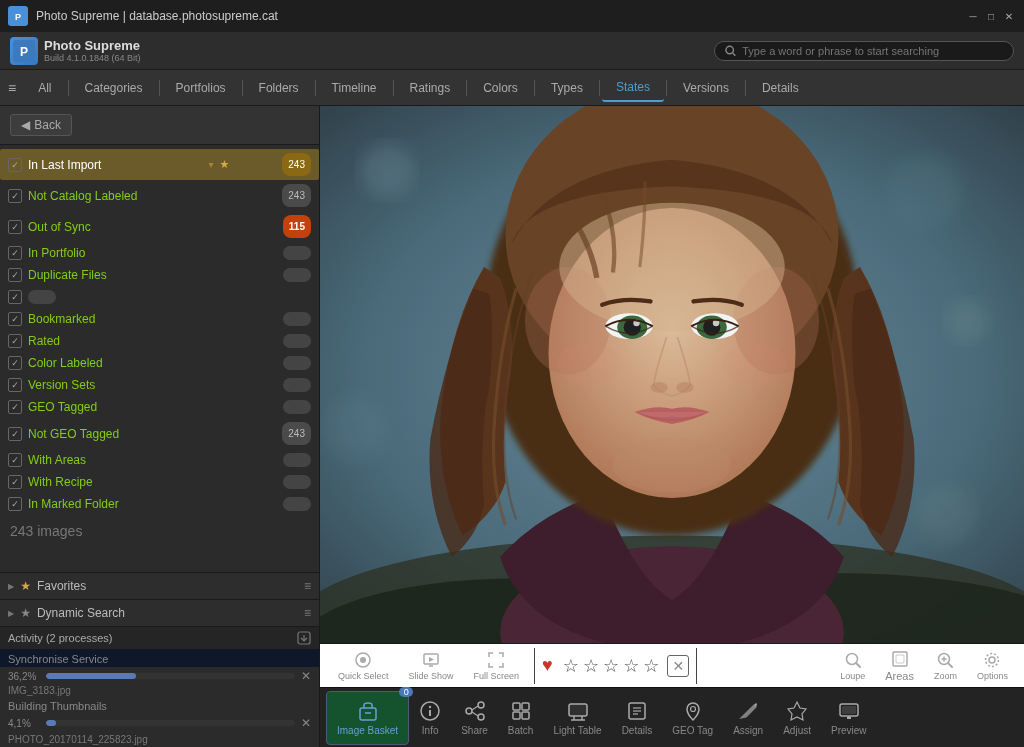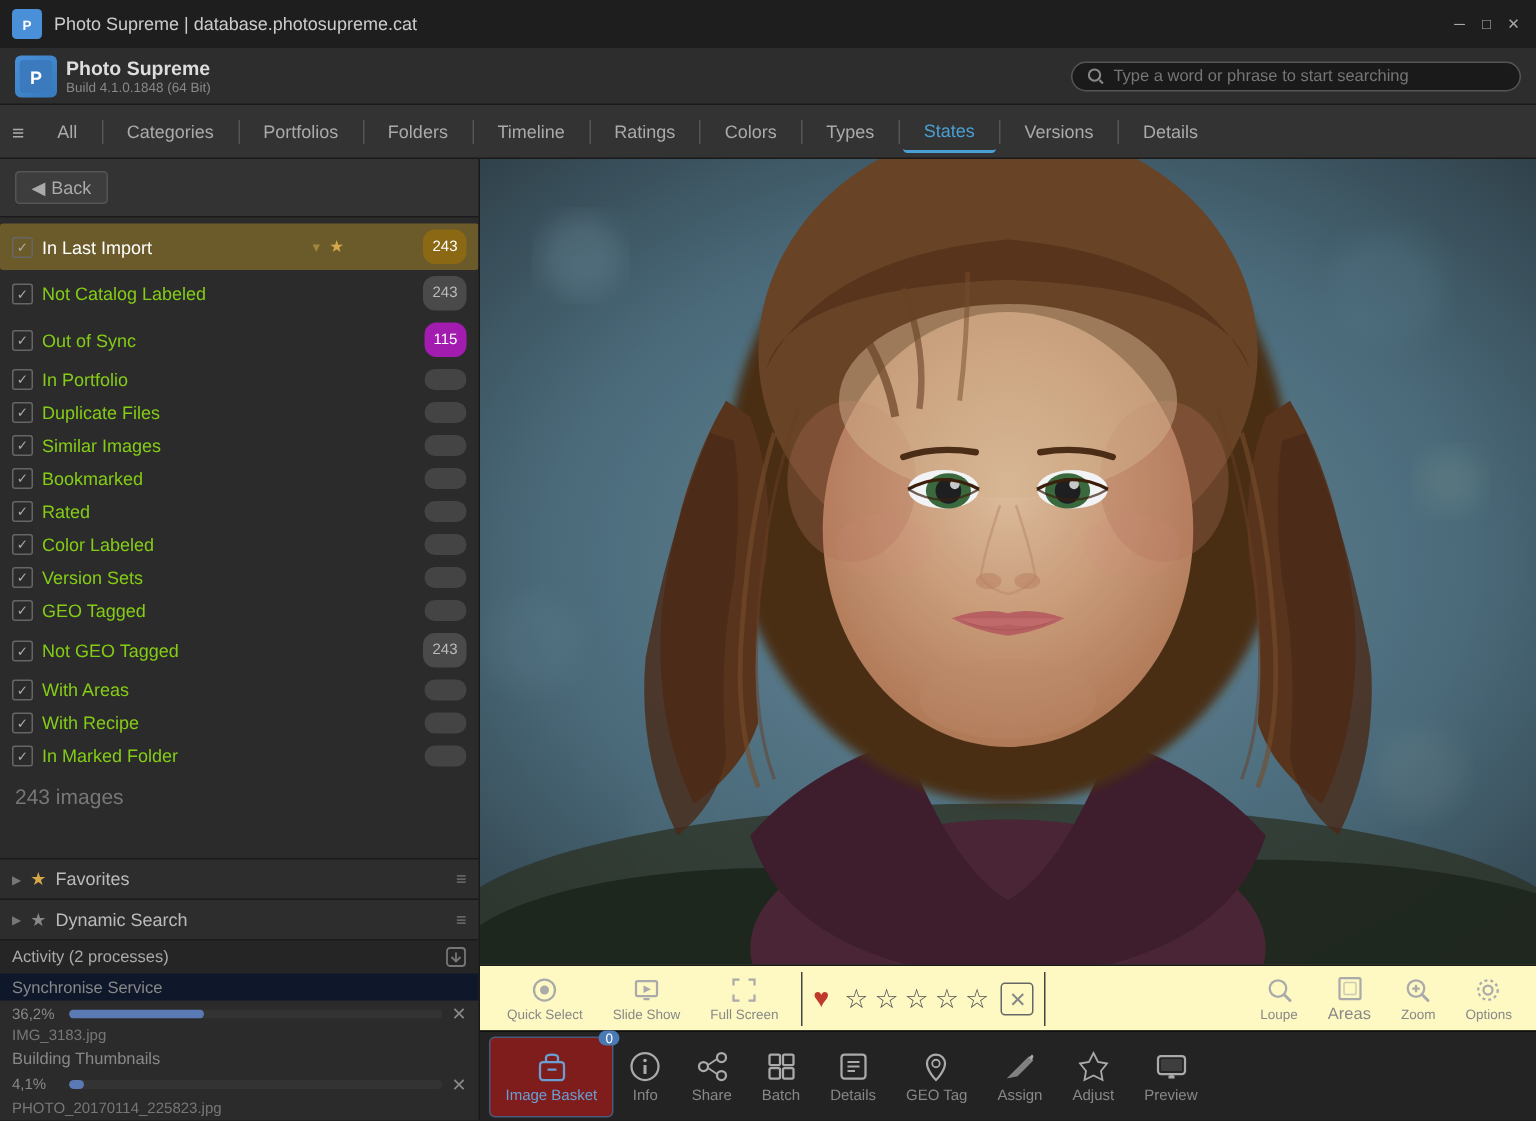--- a/index.html
+++ b/index.html
@@ -237,22 +237,23 @@
       color: #bbb;
       min-width: 28px;
       text-align: center;
       margin-left: 47px;
     }
     .state-item.active .count-badge {
       background: #8b6914;
       color: #fff;
     }
     .state-item .count-badge.highlight {
-      background: #a21caf;
+      background: #c2410c;
       color: #fff;
+      font-weight: bold;
     }
     .state-item .toggle-switch {
       width: 28px;
       height: 14px;
       background: #444;
       border-radius: 7px;
       position: relative;
       flex-shrink: 0;
     }
 
@@ -458,21 +459,21 @@
     .basket-btn {
       display: flex;
       flex-direction: column;
       align-items: center;
       justify-content: center;
       padding: 4px 10px;
       cursor: pointer;
       border-radius: 4px;
       gap: 3px;
       height: 54px;
-      background: #7f1d1d;
+      background: #14532d;
       border: 1px solid #4a5a7a;
     }
     .basket-badge {
       position: absolute;
       top: -4px;
       right: -4px;
       background: #4a7ab5;
       color: white;
       font-size: 9px;
       border-radius: 8px;
@@ -589,21 +590,20 @@
       </div>
 
       <div class="state-item">
         <div class="check-icon">✓</div>
         <span class="state-label">Duplicate Files</span>
         <div class="toggle-switch"></div>
       </div>
 
       <div class="state-item">
         <div class="check-icon">✓</div>
-        <span class="state-label">Similar Images</span>
         <div class="toggle-switch"></div>
       </div>
 
       <div class="state-item">
         <div class="check-icon">✓</div>
         <span class="state-label">Bookmarked</span>
         <div class="toggle-switch"></div>
       </div>
 
       <div class="state-item">
@@ -810,21 +810,21 @@
         <ellipse cx="422" cy="240" rx="30" ry="20" fill="#e09080" opacity="0.15"></ellipse>
 
         <path d="M250 100 Q270 130 275 160" stroke="#6b4020" stroke-width="5" fill="none" opacity="0.7"></path>
         <path d="M280 80 Q295 120 290 155" stroke="#6b4020" stroke-width="4" fill="none" opacity="0.6"></path>
         <path d="M320 70 Q320 110 315 150" stroke="#7a4a28" stroke-width="3" fill="none" opacity="0.5"></path>
 
         <rect width="690" height="500" fill="#4a6070" opacity="0.08"></rect>
       </svg>
     </div>
 
-    <div id="rating-row" style="height:44px; background:#fef9c3; border-top:1px solid #1a1a1a; display:flex; align-items:center; padding:0 10px; gap:4px;">
+    <div id="rating-row" style="height:44px; background:#ffffff; border-top:1px solid #1a1a1a; display:flex; align-items:center; padding:0 10px; gap:4px;">
 
       <div class="toolbar-btn" style="min-width:40px; height:38px;">
         <svg width="18" height="18" viewBox="0 0 18 18">
           <circle cx="9" cy="9" r="7" stroke="#aaa" stroke-width="1.5" fill="none"></circle>
           <circle cx="9" cy="9" r="3" fill="#aaa"></circle>
         </svg>
         <span style="font-size:9px;color:#888;">Quick Select</span>
       </div>
       <div class="toolbar-btn" style="min-width:40px; height:38px;">
         <svg width="18" height="18" viewBox="0 0 18 18">
@@ -929,20 +929,30 @@
       <div class="action-btn">
         <svg width="22" height="22" viewBox="0 0 22 22">
           <rect x="3" y="3" width="7" height="7" rx="1" stroke="#aaa" stroke-width="1.5" fill="none"></rect>
           <rect x="12" y="3" width="7" height="7" rx="1" stroke="#aaa" stroke-width="1.5" fill="none"></rect>
           <rect x="3" y="12" width="7" height="7" rx="1" stroke="#aaa" stroke-width="1.5" fill="none"></rect>
           <rect x="12" y="12" width="7" height="7" rx="1" stroke="#aaa" stroke-width="1.5" fill="none"></rect>
         </svg>
         <span class="a-label">Batch</span>
       </div>
 
+      <div class="action-btn">
+        <svg width="22" height="22" viewBox="0 0 22 22">
+          <rect x="2" y="4" width="18" height="12" rx="2" stroke="#aaa" stroke-width="1.5" fill="none"></rect>
+          <rect x="2" y="4" width="18" height="12" rx="2" fill="#aaa" opacity="0.1"></rect>
+          <line x1="7" y1="16" x2="7" y2="20" stroke="#aaa" stroke-width="1.5"></line>
+          <line x1="15" y1="16" x2="15" y2="20" stroke="#aaa" stroke-width="1.5"></line>
+          <line x1="4" y1="20" x2="18" y2="20" stroke="#aaa" stroke-width="1.5"></line>
+        </svg>
+        <span class="a-label">Light Table</span>
+      </div>
 
       <div class="action-btn">
         <svg width="22" height="22" viewBox="0 0 22 22">
           <rect x="3" y="3" width="16" height="16" rx="2" stroke="#aaa" stroke-width="1.5" fill="none"></rect>
           <line x1="7" y1="8" x2="15" y2="8" stroke="#aaa" stroke-width="1.2"></line>
           <line x1="7" y1="11" x2="15" y2="11" stroke="#aaa" stroke-width="1.2"></line>
           <line x1="7" y1="14" x2="12" y2="14" stroke="#aaa" stroke-width="1.2"></line>
         </svg>
         <span class="a-label">Details</span>
       </div>

